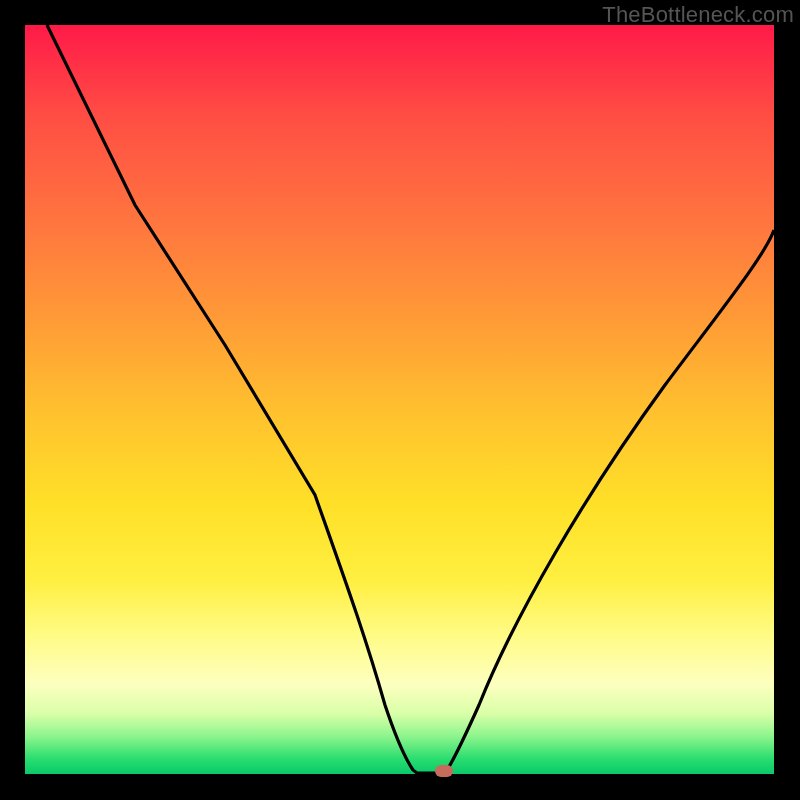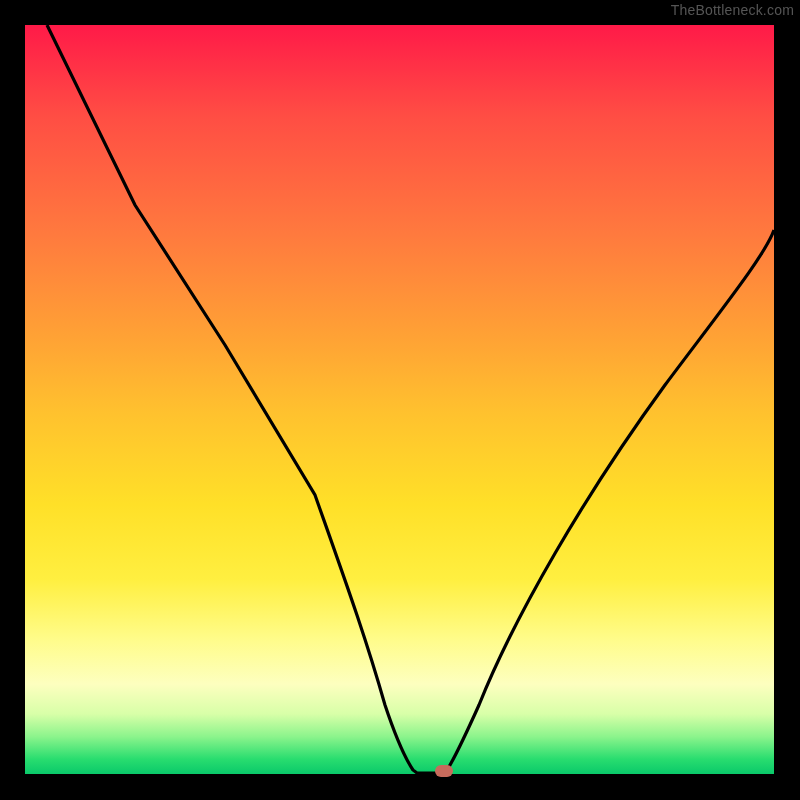--- a/index.html
+++ b/index.html
@@ -32,21 +32,21 @@
       #8cf48c 95%,
       #29dd6f 98%,
       #0ac96a 100%
     );
   }
   .watermark {
     position: absolute;
     top: 2px;
     right: 6px;
     color: #555;
-    font-size: 14px;
+    font-size: 22px;
     letter-spacing: 0.2px;
     font-weight: 500;
   }
   svg.curve {
     position: absolute;
     left: 0;
     top: 0;
     width: 749px;
     height: 749px;
     pointer-events: none;

